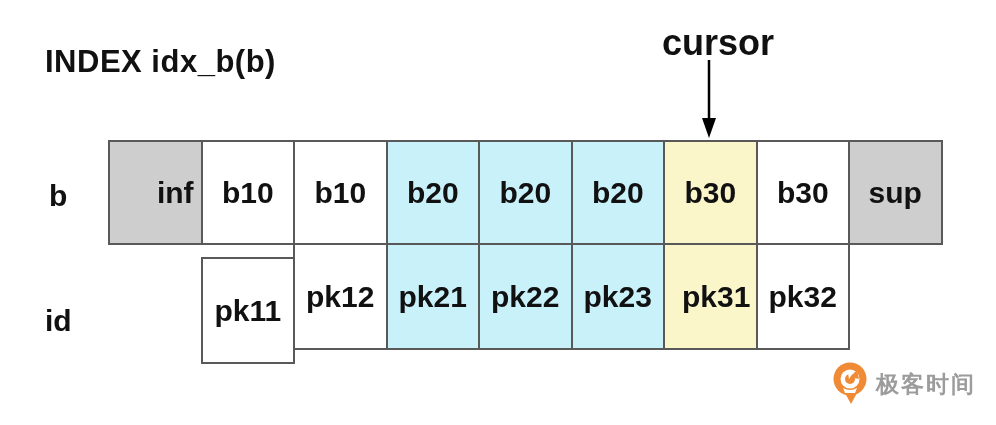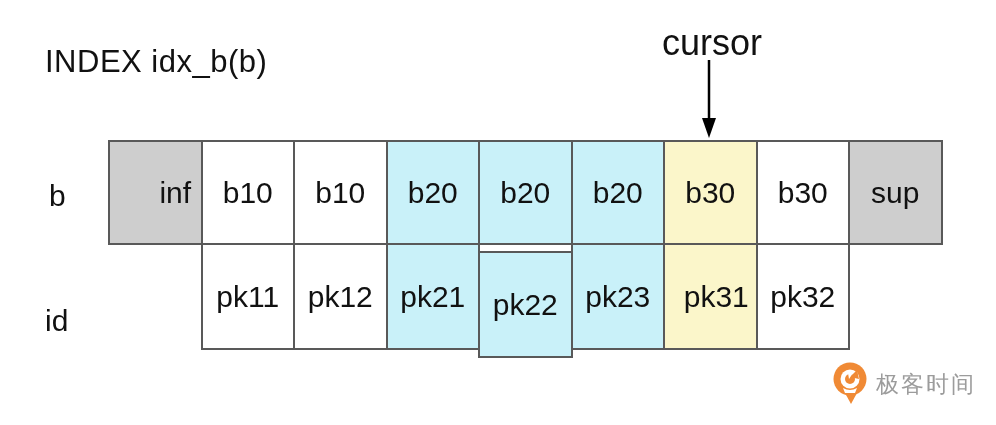--- a/index.html
+++ b/index.html
@@ -4,20 +4,21 @@
 <style>
   html, body { margin: 0; padding: 0; }
   .canvas {
     position: relative;
     width: 996px;
     height: 411px;
     background: #ffffff;
     font-family: "Liberation Sans", "DejaVu Sans", sans-serif;
     color: #111111;
     overflow: hidden;
+    font-weight: bold;
   }
   .title {
     position: absolute;
     left: 45px;
     top: 44px;
     font-size: 31px;
     letter-spacing: 0.5px;
     white-space: nowrap;
   }
   .insert-label {
@@ -103,24 +104,24 @@
       <div class="cell" style="background: rgb(255, 255, 255);">b10</div>
       <div class="cell" style="background: rgb(255, 255, 255);">b10</div>
       <div class="cell" style="background: rgb(201, 241, 249);">b20</div>
       <div class="cell" style="background: rgb(201, 241, 249);">b20</div>
       <div class="cell" style="background: rgb(201, 241, 249);">b20</div>
       <div class="cell" style="background: rgb(251, 246, 202);">b30</div>
       <div class="cell" style="background: rgb(255, 255, 255);">b30</div>
       <div class="cell" style="background: rgb(206, 206, 206);">sup</div>
     </div>
   <div class="row row-id" id="row-id">
-      <div class="cell" style="background: rgb(255, 255, 255);">pk11</div>
+      <div class="cell" style="background: rgb(255, 255, 255); margin-top: 14px;">pk11</div>
       <div class="cell" style="background: rgb(255, 255, 255);">pk12</div>
       <div class="cell" style="background: rgb(201, 241, 249);">pk21</div>
-      <div class="cell" style="background: rgb(201, 241, 249); margin-top: 8px;">pk22</div>
+      <div class="cell" style="background: rgb(201, 241, 249);">pk22</div>
       <div class="cell" style="background: rgb(201, 241, 249);">pk23</div>
       <div class="cell" style="background: rgb(251, 246, 202); padding-left: 12px;">pk31</div>
       <div class="cell" style="background: rgb(255, 255, 255);">pk32</div>
     </div>
 
   <div class="logo">
     <svg width="37" height="44" viewBox="0 0 37 44">
       <circle cx="18" cy="17" r="16.5" fill="#f08a35"></circle>
       <polygon points="13,31 25,31 19,42" fill="#f08a35"></polygon>
       <circle cx="18" cy="17" r="9.5" fill="#ffffff"></circle>

